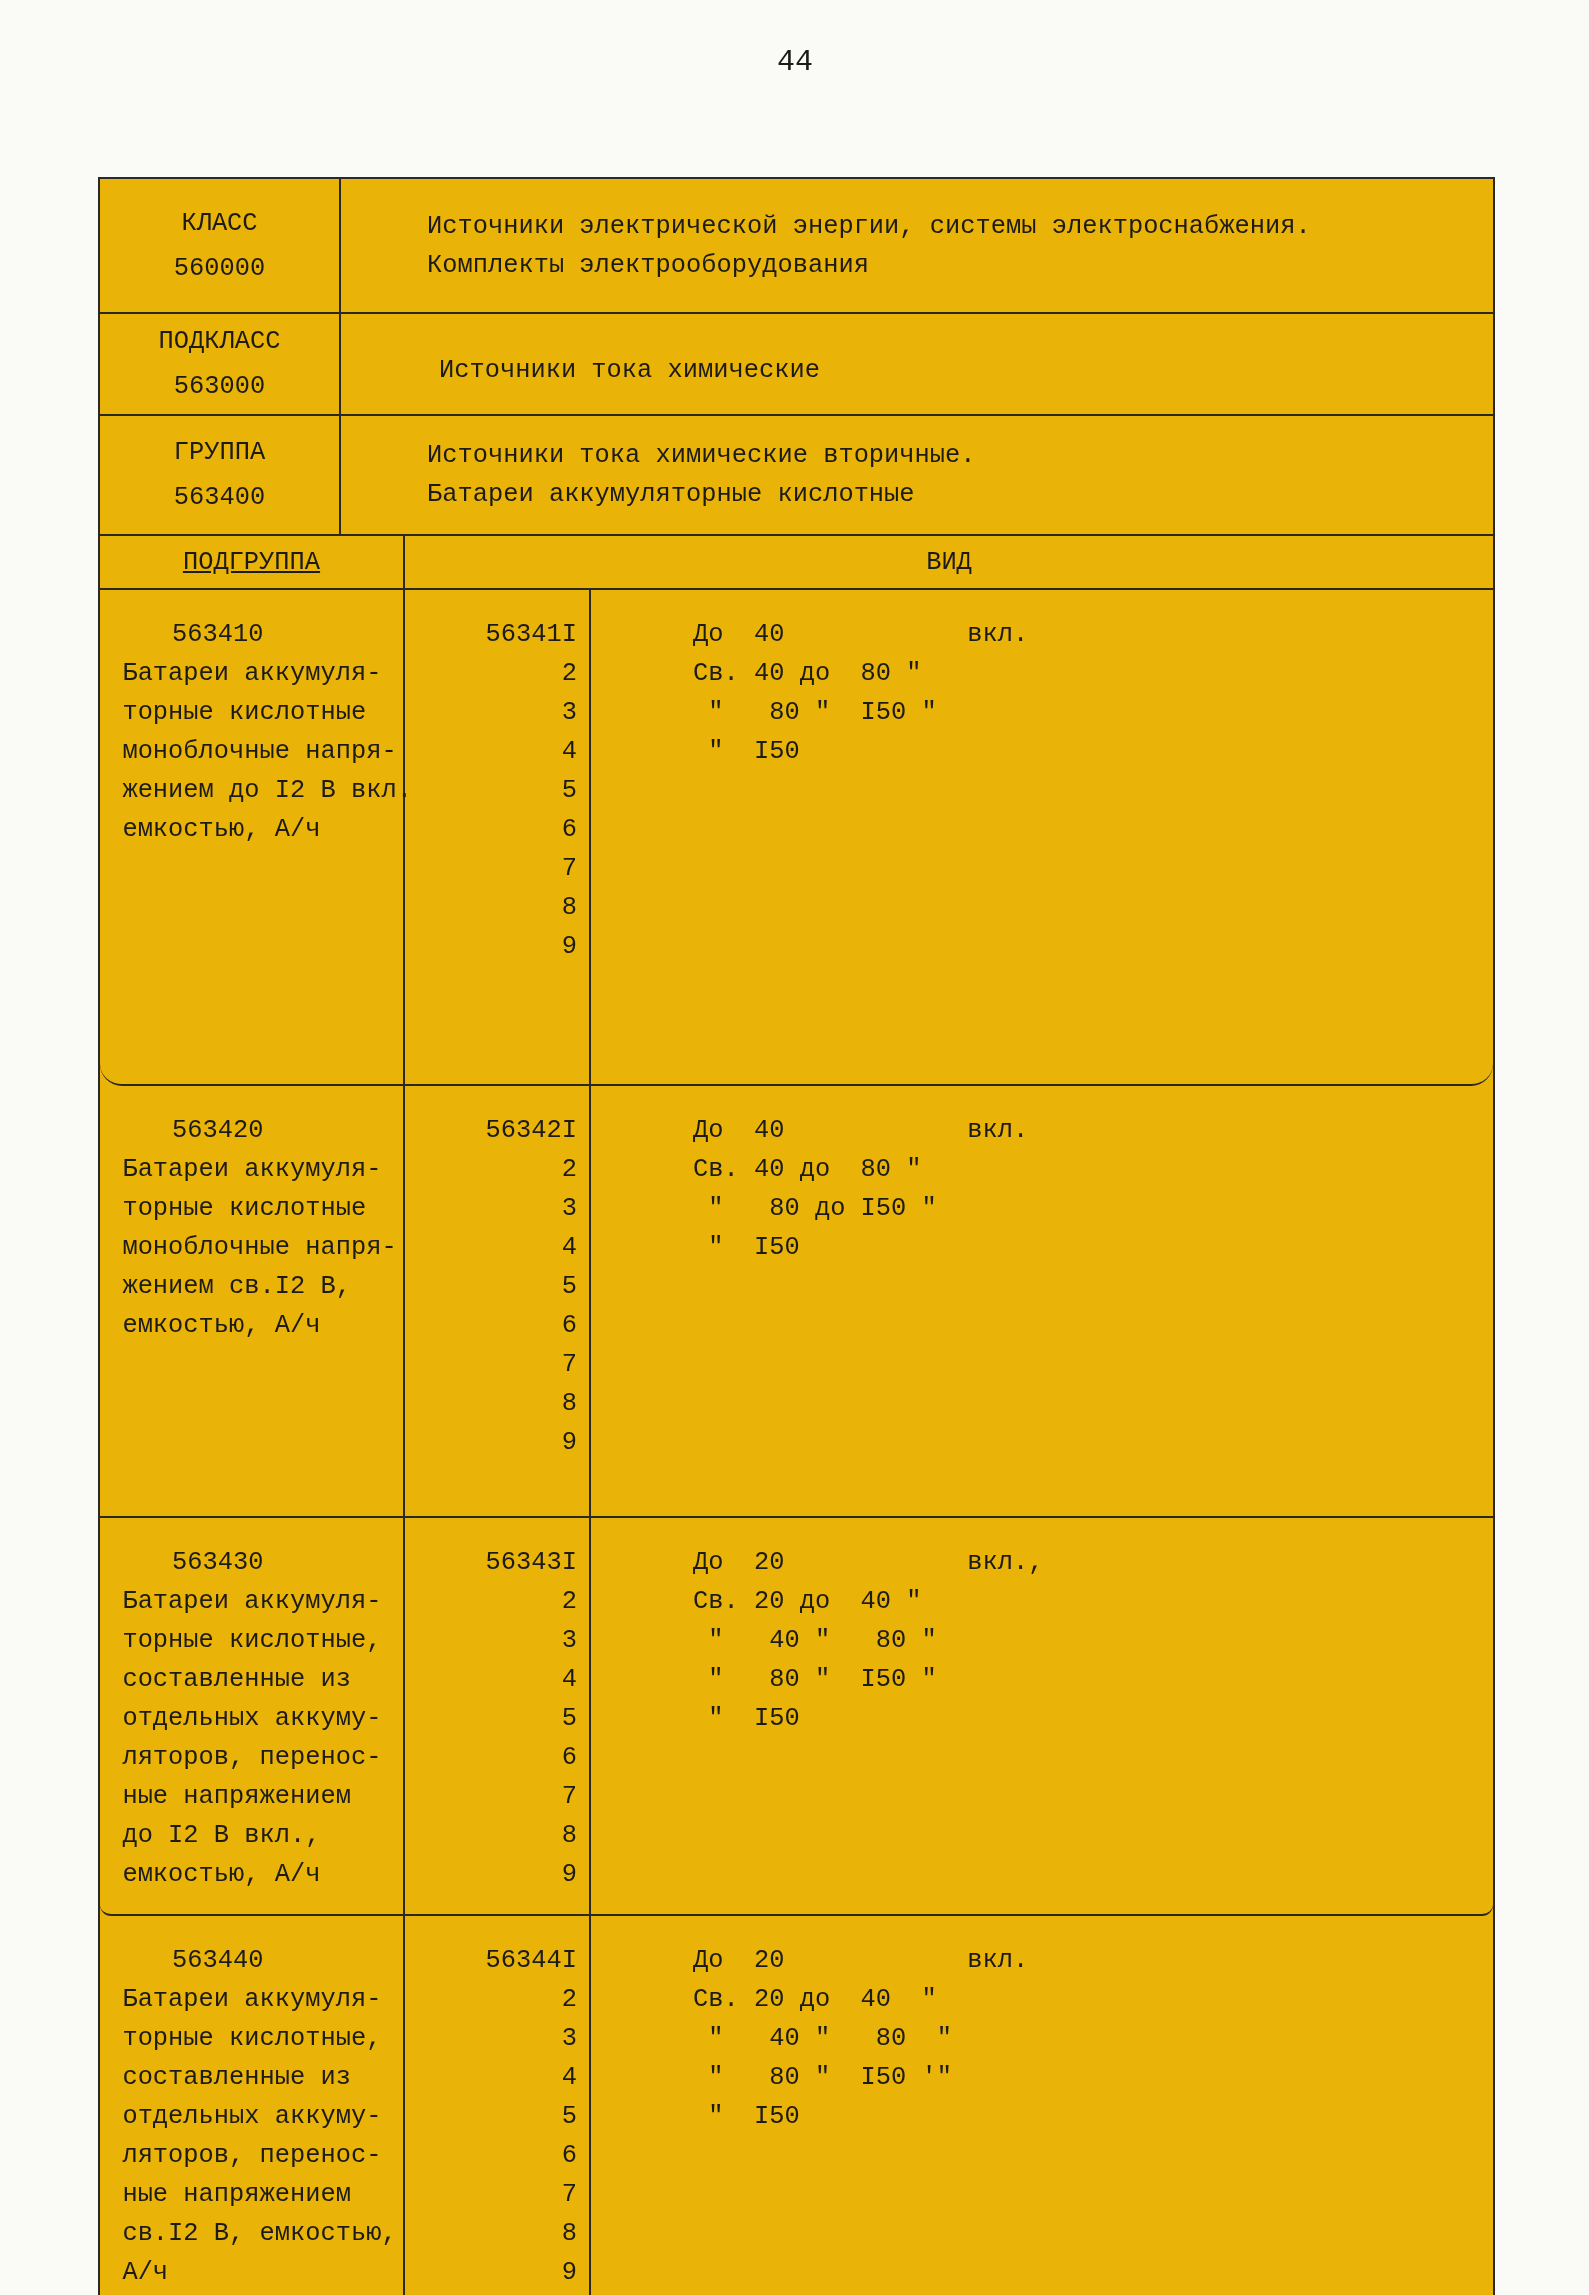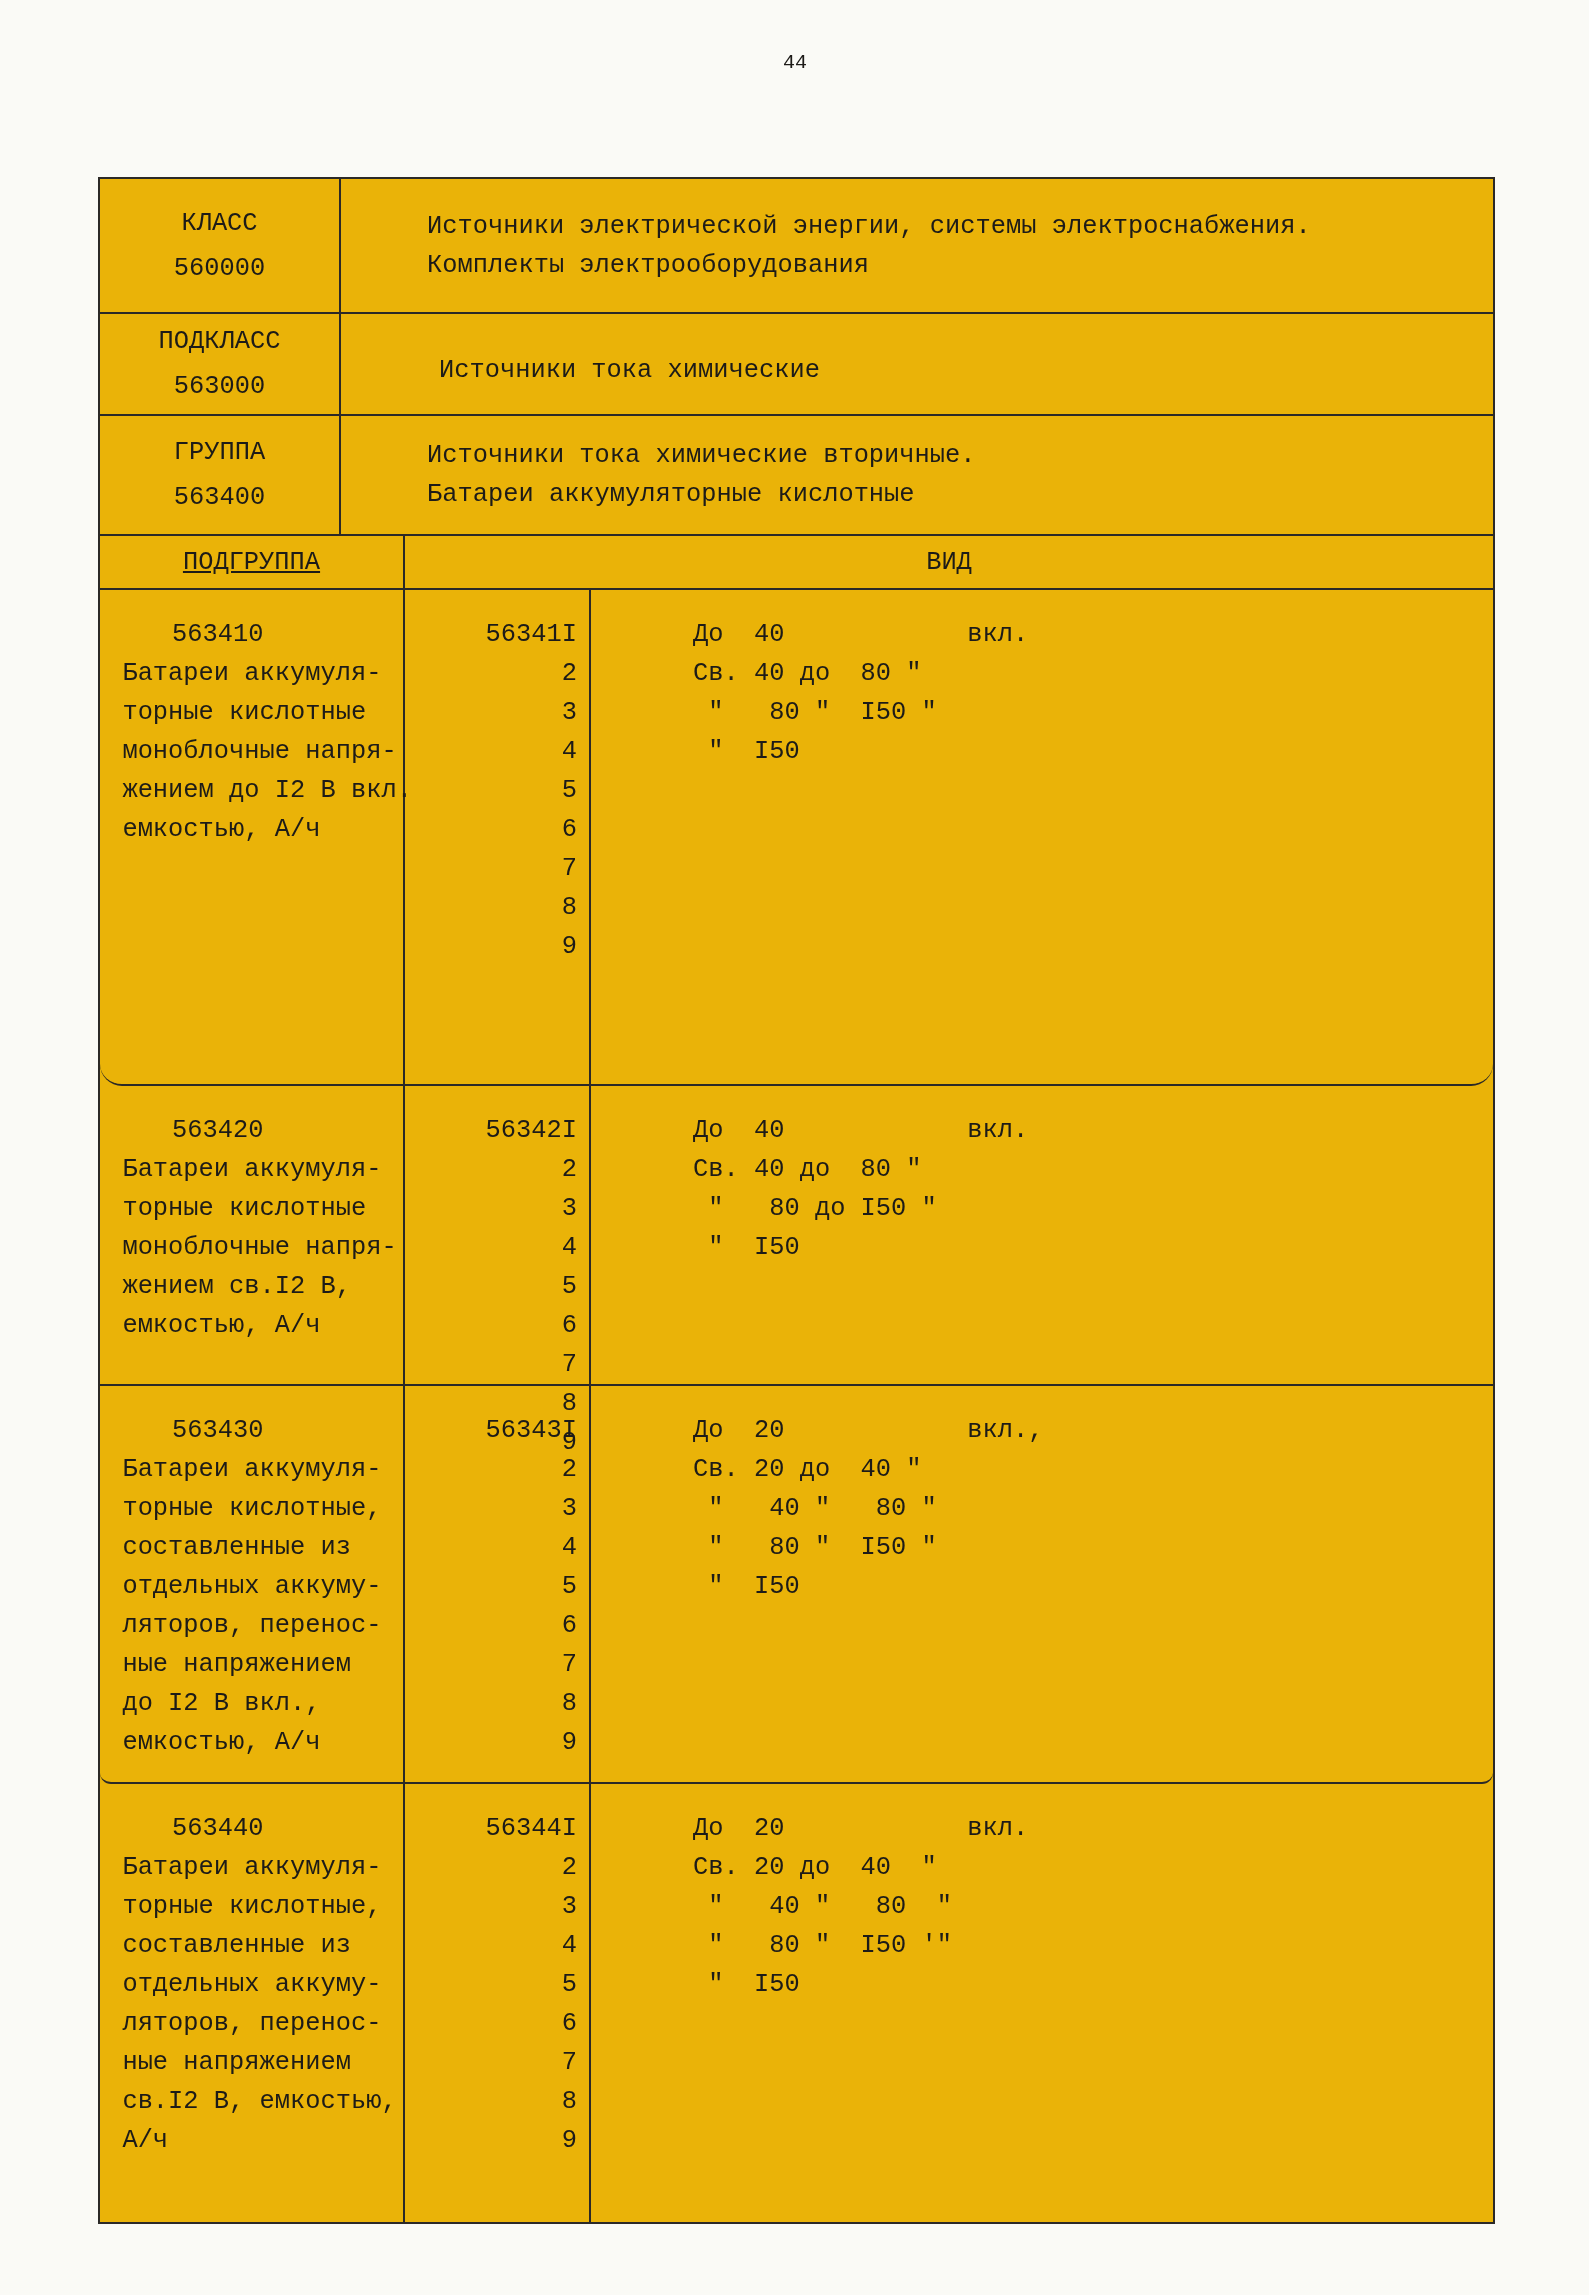--- a/index.html
+++ b/index.html
@@ -13,21 +13,21 @@
     color: #1d1b18;
     font-size: 25.4px;
     line-height: 39px;
     overflow: hidden;
   }
   .pre { white-space: pre; }
   .page-number {
     position: absolute;
     top: 43px; left: 0; right: 0;
     text-align: center;
-    font-size: 20px;
+    font-size: 30px;
   }
   .table {
     position: absolute;
     left: 98px; top: 177px;
     width: 1397px;
     border: 2.2px solid #2b2927;
     background: #eab308;
   }
   .hrow { display: flex; border-bottom: 2.2px solid #2b2927; }
   .r1 { height: 135px; }
@@ -45,21 +45,21 @@
   .r2 .tcell { align-items: flex-end; padding-bottom: 24px; }
   .colrow { display: flex; height: 54px; border-bottom: 2.2px solid #2b2927; }
   .subhead {
     width: 305px; flex: none;
     border-right: 2.2px solid #2b2927;
     display: flex; align-items: center; justify-content: center; text-decoration: underline;
   }
   .vidhead { flex: 1; display: flex; align-items: center; justify-content: center; }
   .block { display: flex; border-bottom: 2.2px solid #2b2927; }
   .b1 { height: 496px; border-radius: 22px; }
-  .b2 { height: 300px; }
+  .b2 { height: 432px; }
   .b3 { height: 398px; border-radius: 11px; }
   .b4 { height: 438px; border-bottom: none; }
   .bleft {
     width: 305px; flex: none;
     border-right: 2.2px solid #2b2927;
     padding: 25.4px 0 0 22.4px;
   }
   .bcode { text-align: center; padding-right: 90px; }
   .bnums {
     width: 186px; flex: none;

